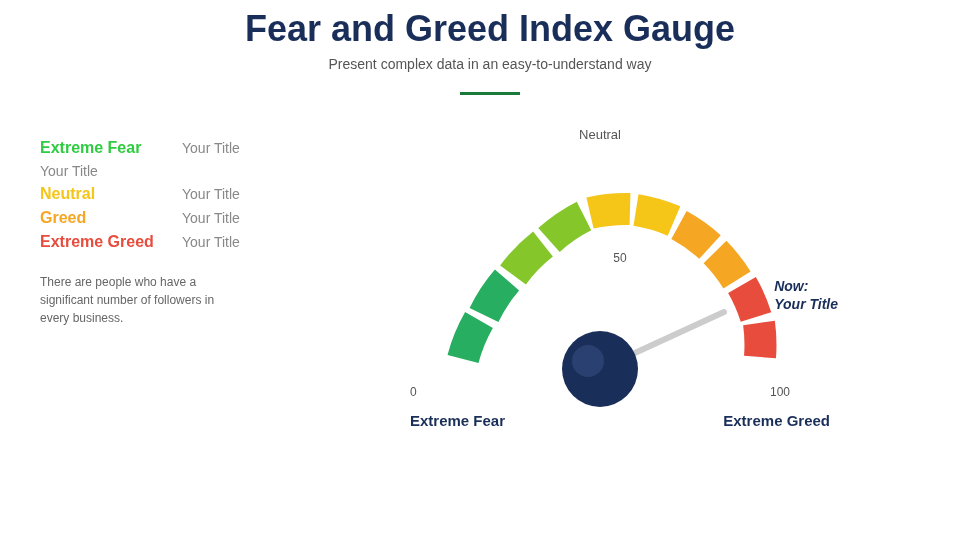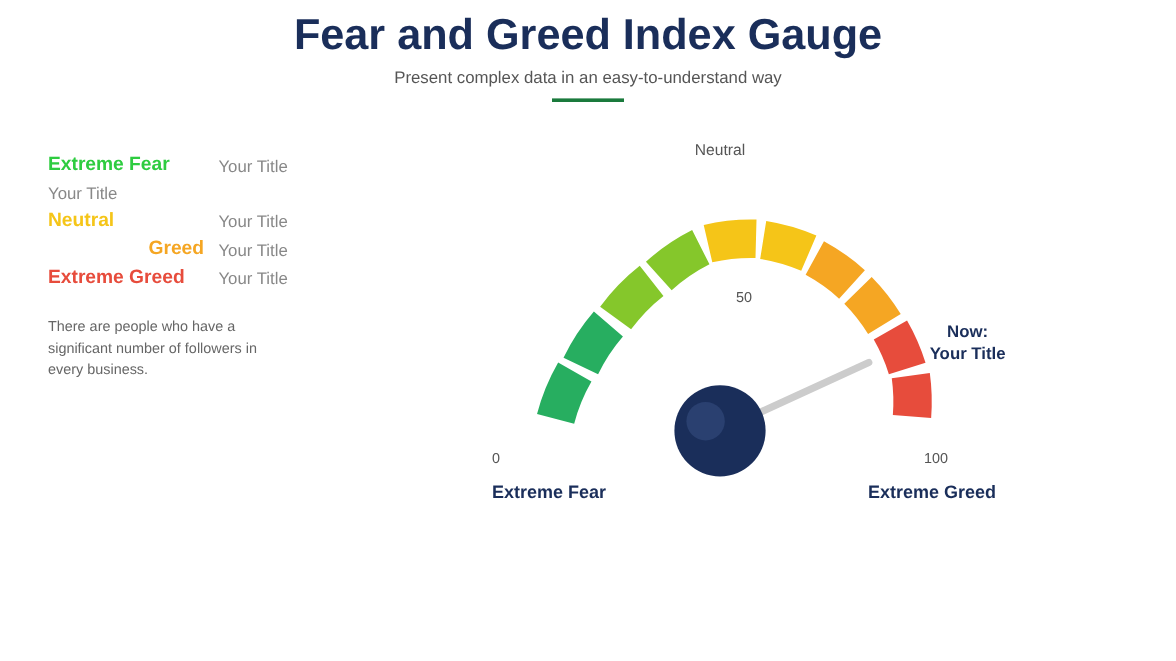--- a/index.html
+++ b/index.html
@@ -26,21 +26,21 @@
       font-weight: 900;
       color: #1a2e5a;
       text-align: center;
       margin-bottom: 6px;
     }
 
     .subtitle {
       font-size: 14px;
       color: #555;
       text-align: center;
-      margin-bottom: 10px;
+      margin-bottom: 20px;
     }
 
     .underline-bar {
       width: 60px;
       height: 3px;
       background: #1a7a3c;
       margin-bottom: 24px;
     }
 
     .content-row {
@@ -73,21 +73,21 @@
     }
 
     .legend-value {
       font-size: 14px;
       color: #888;
     }
 
     .legend-label.extreme-fear { color: #2ecc40; }
     .legend-label.fear { color: #85c72b; }
     .legend-label.neutral { color: #f5c518; }
-    .legend-label.greed { color: #f5a623; text-align: right; }
+    .legend-label.greed { color: #f5a623; }
     .legend-label.extreme-greed { color: #e74c3c; }
 
     .legend-desc {
       margin-top: 16px;
       font-size: 12px;
       color: #666;
       line-height: 1.5;
       width: 180px;
     }
 
@@ -169,22 +169,23 @@
       color: #1a2e5a;
     }
 
     .now-label {
       position: absolute;
       top: 158px;
       right: 22px;
       font-size: 14px;
       font-weight: 900;
       color: #1a2e5a;
-      text-align: center;
+      text-align: left;
       line-height: 1.3;
+      font-style: italic;
     }
   </style>
 </head>
 <body>
 
 <div class="page">
   <h1 class="title">Fear and Greed Index Gauge</h1>
   <p class="subtitle">Present complex data in an easy-to-understand way</p>
   <div class="underline-bar"></div>
 

